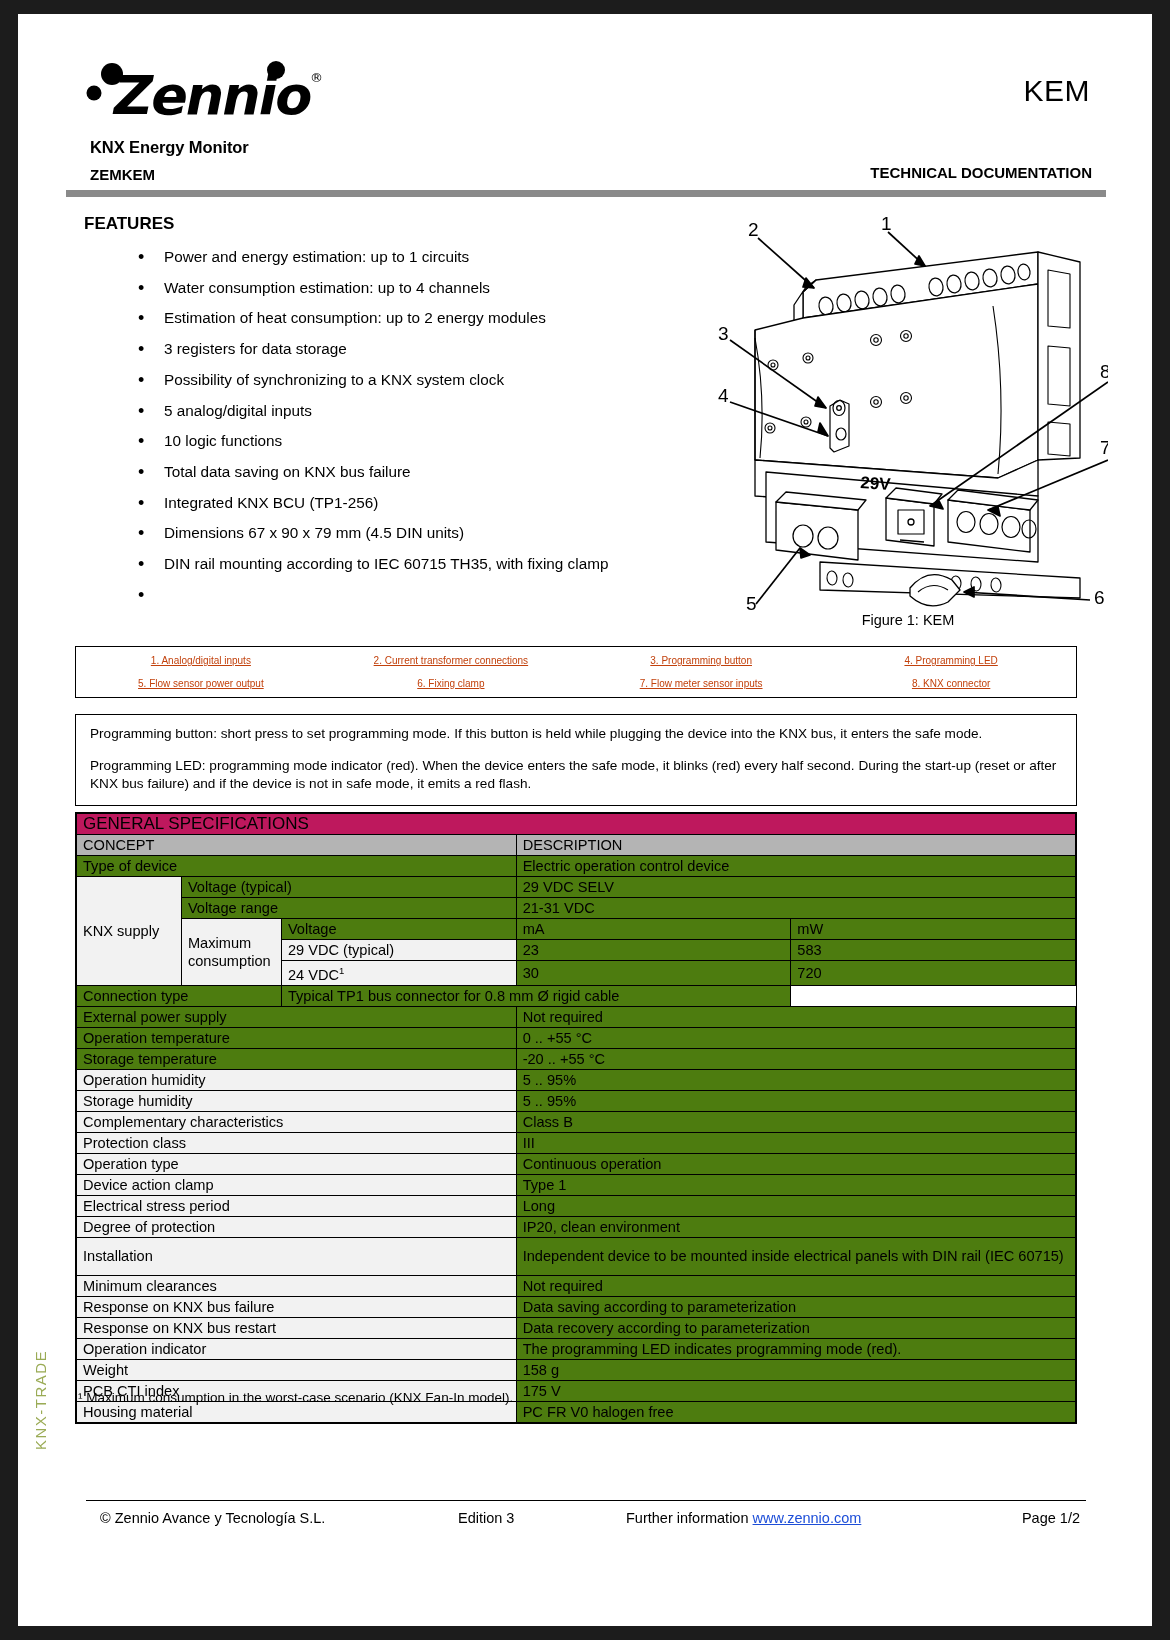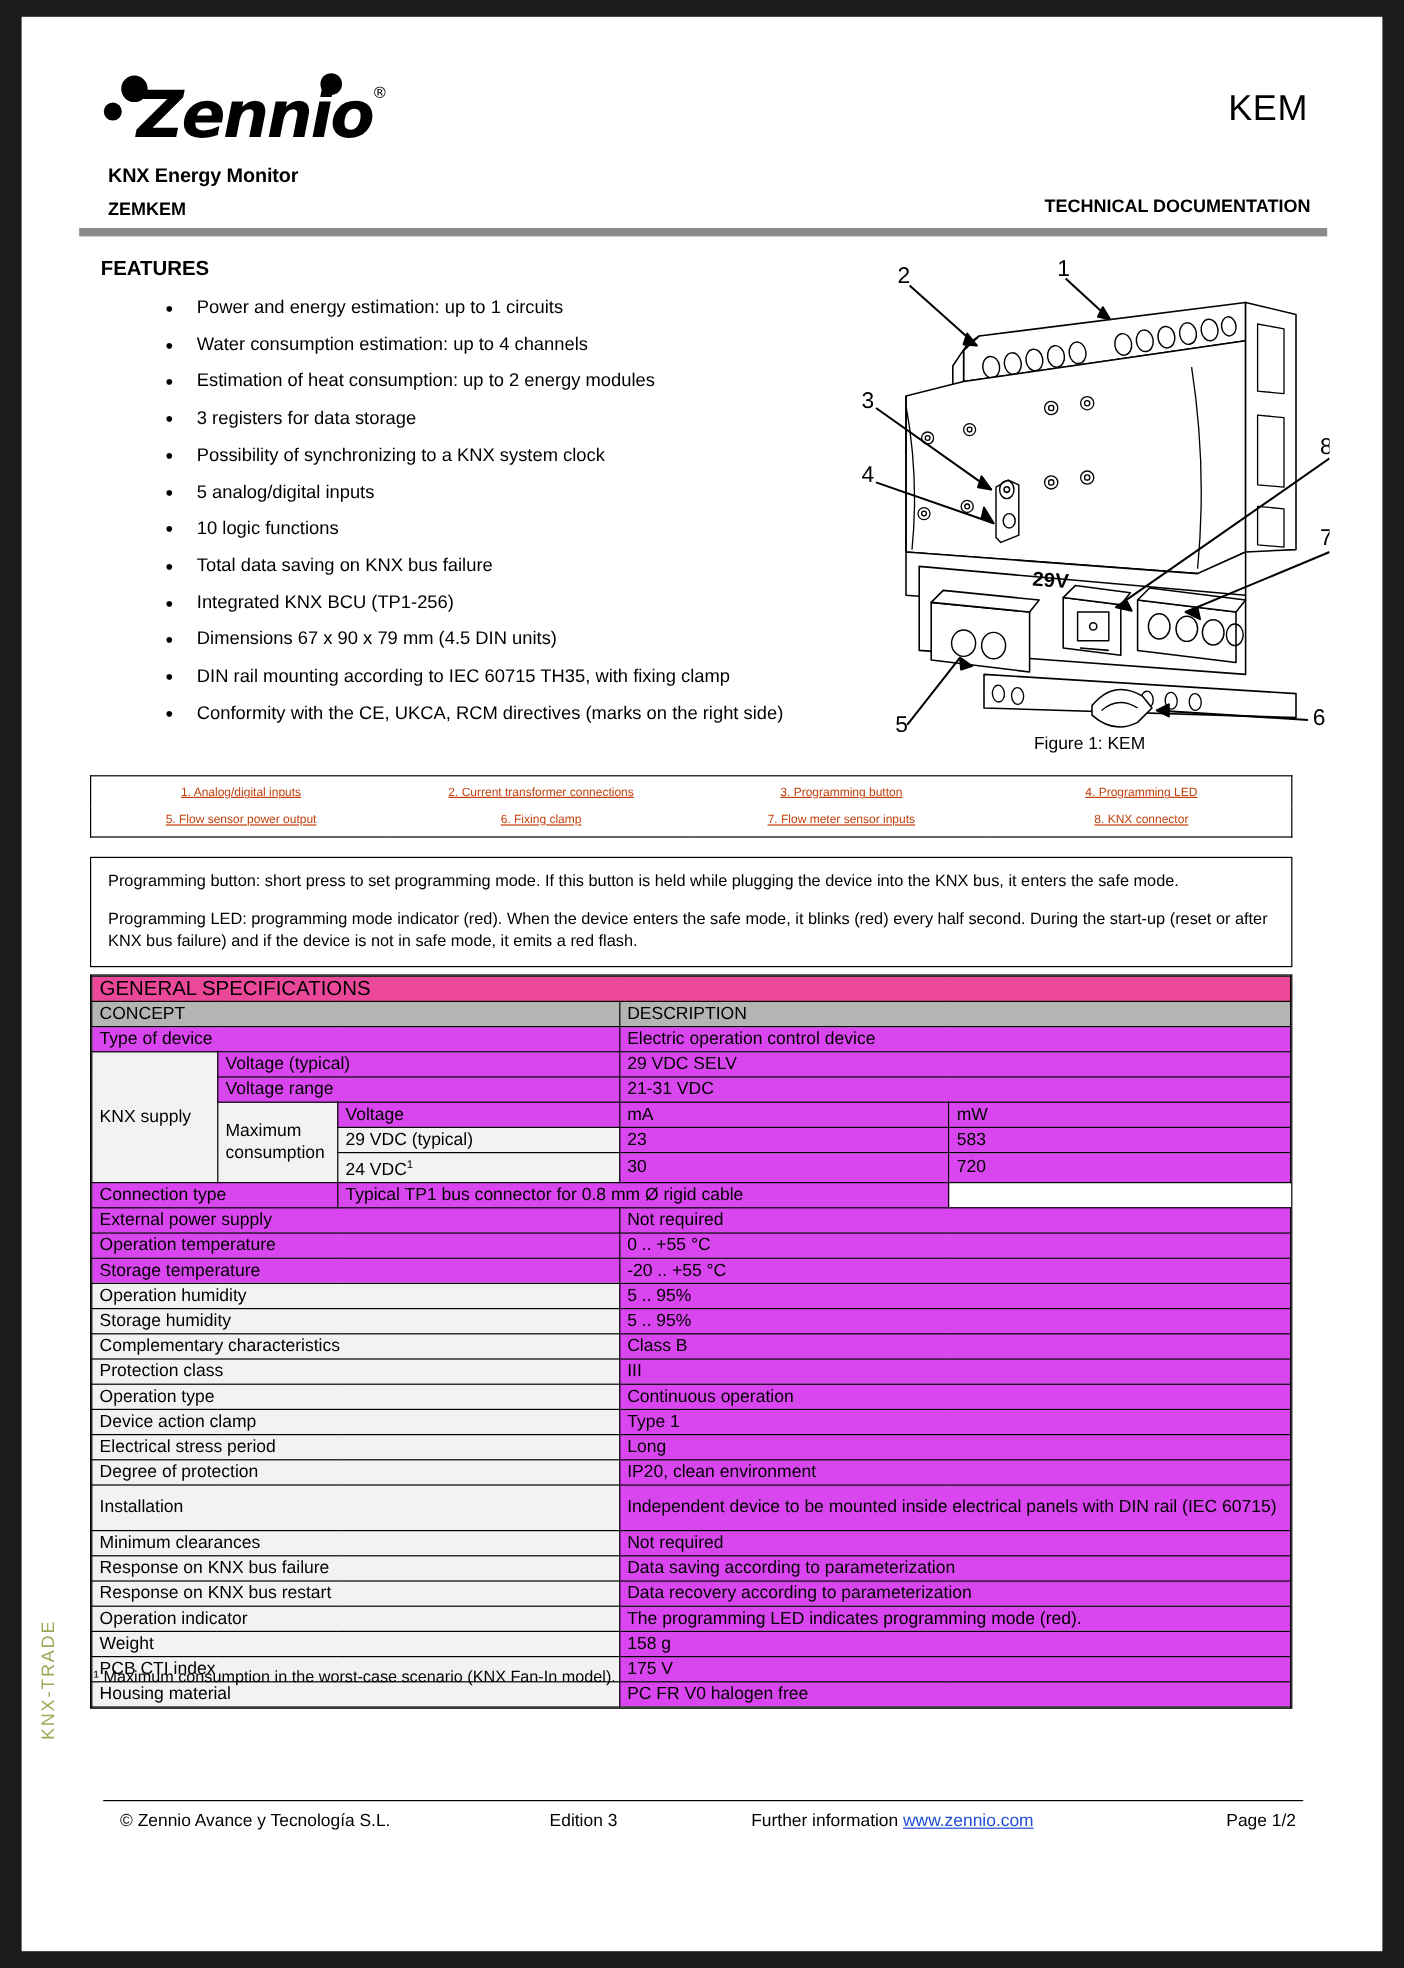--- a/index.html
+++ b/index.html
@@ -196,31 +196,31 @@
     border: 1px solid #000;
     padding: 1px 6px;
     text-align: left;
     font-weight: normal;
     height: 19px;
     line-height: 18px;
   }
   td.sec-title {
     font-size: 17px;
     font-weight: bold;
-    background: #ec4899;
+    background: #be185d;
     padding: 2px 8px;
     height: 24px;
   }
   td.hdr {
     background: #b4b4b4;
     font-weight: bold;
     height: 21px;
   }
   td.lbl { background: #f2f2f2; }
-  td.val { background: #d946ef; }
+  td.val { background: #4d7c0f; }
   td.ctr { text-align: center; }
   .sup { font-size: 9.5px; vertical-align: super; }
 
   .footnote {
     position: absolute;
     left: 60px;
     top: 1376px;
     font-size: 13.5px;
     color: #000;
   }
@@ -283,21 +283,21 @@
     <li><span class="bullet">•</span><span>Water consumption estimation: up to 4 channels</span></li>
     <li><span class="bullet">•</span><span>Estimation of heat consumption: up to 2 energy modules</span></li>
     <li><span class="bullet">•</span><span>3 registers for data storage</span></li>
     <li><span class="bullet">•</span><span>Possibility of synchronizing to a KNX system clock</span></li>
     <li><span class="bullet">•</span><span>5 analog/digital inputs</span></li>
     <li><span class="bullet">•</span><span>10 logic functions</span></li>
     <li><span class="bullet">•</span><span>Total data saving on KNX bus failure</span></li>
     <li><span class="bullet">•</span><span>Integrated KNX BCU (TP1-256)</span></li>
     <li><span class="bullet">•</span><span>Dimensions 67 x 90 x 79 mm (4.5 DIN units)</span></li>
     <li><span class="bullet">•</span><span>DIN rail mounting according to IEC 60715 TH35, with fixing clamp</span></li>
-    <li><span class="bullet">•</span><span>Conformity with the CE, UKCA, RCM directives (marks on the right side)</span></li>
+    <li><span class="bullet">•</span></li>
   </ul>
 
   <div class="figure">
     <svg width="400" height="400" viewBox="0 0 400 400" xmlns="http://www.w3.org/2000/svg" stroke="#000" fill="none" stroke-width="1.3" stroke-linejoin="round">
 
       <path d="M95 82 L108 70 L330 42 L330 74 L95 108 Z" fill="#fff"></path>
 
       <path d="M86 95 L98 77 L108 70 L95 82 L95 108 L86 112 Z" fill="#fff"></path>
 
       <g stroke-width="1.2">

